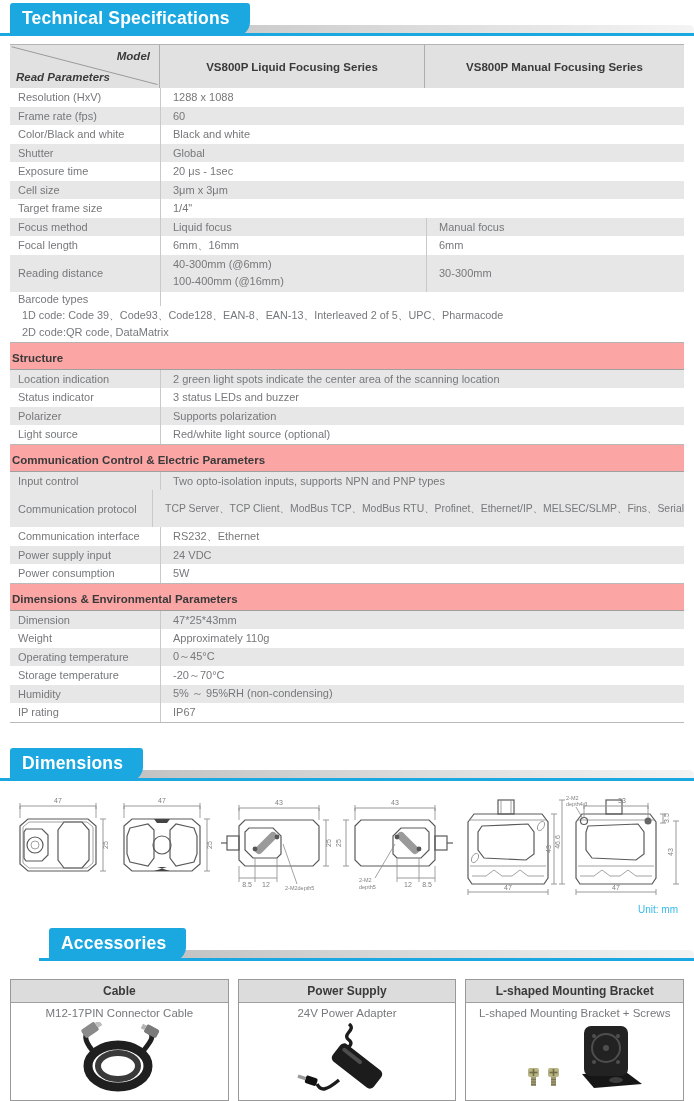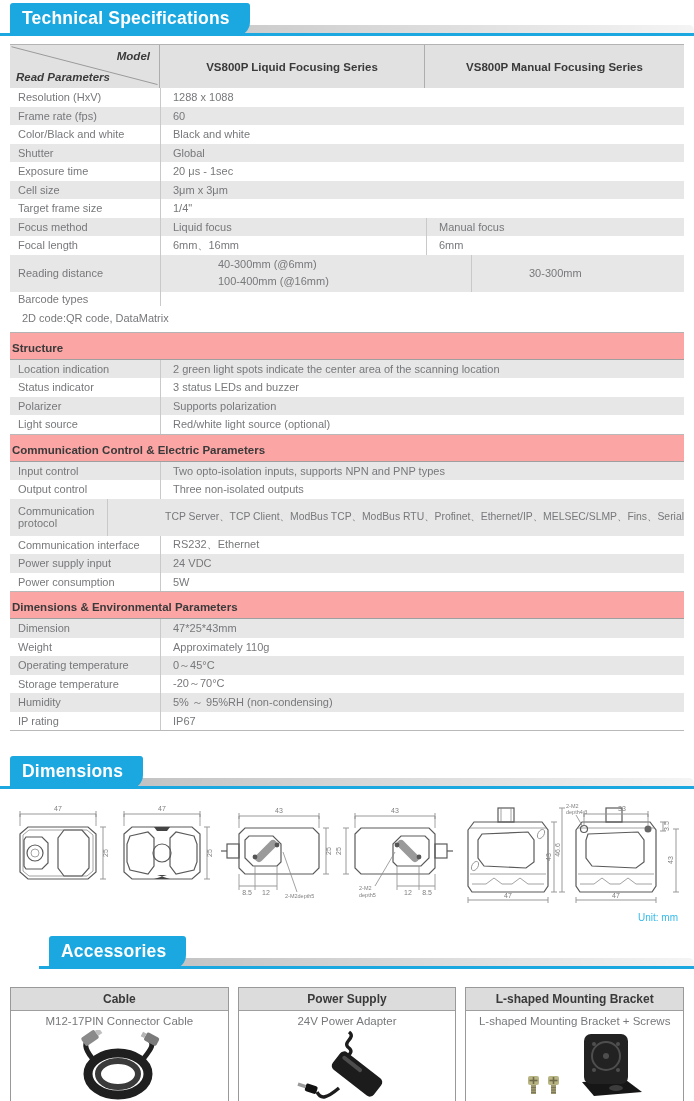--- a/index.html
+++ b/index.html
@@ -31,21 +31,21 @@
   .hc2,.hc3 { display:flex; align-items:center; justify-content:center;
     font-weight:bold; color:#3A3A3A; font-size:11.5px; }
   .row { display:flex; min-height:18.5px; align-items:stretch; background:#fff; }
   .row.gray { background:#E7E7E7; }
   .lab { width:142px; padding:1px 0 1px 8px; border-right:1px solid #C9C9C9; display:flex; align-items:center; }
   .val { flex:1; padding:1px 0 1px 12px; display:flex; align-items:center; }
   .v1 { width:253px; padding:1px 0 1px 12px; border-right:1px solid #C9C9C9; display:flex; align-items:center; box-sizing:content-box; }
   .v2 { flex:1; padding:1px 0 1px 12px; display:flex; align-items:center; }
   .cols { flex-direction:column; align-items:flex-start; justify-content:center; }
   .cols > div { line-height:17px; }
-  .tall { min-height:37px;gap:45px; }
+  .tall { min-height:37px; }
   .tall2 { min-height:40px;flex-direction:column; }
   .nw { white-space:nowrap; font-size:10.4px; }
   .nw2 { white-space:nowrap; font-size:10.8px; }
   .block { border-bottom:1px solid #b3b3b3; }
   .group-title { font-weight:bold; color:#3A3A3A; font-size:11.5px; padding:9px 0 5px 2px; background:#fca5a5; }
   .grp { border-top:1px solid #9f9f9f; border-bottom:1px solid #b9b9b9; }
   
   .drawings { display:flex; justify-content:space-between; align-items:flex-end; margin:8px 8px 0; height:110px; }
   .drawings svg { display:block; }
   .dline { stroke:#999; stroke-width:1; }
@@ -127,20 +127,21 @@
       <div class="lab">Reading distance</div>
       <div class="v1 cols">
         <div>40-300mm (@6mm)</div>
         <div>100-400mm (@16mm)</div>
       </div>
       <div class="v2">30-300mm</div>
     </div>
     <div class="row tall2">
       <div class="lab">Barcode types</div>
       <div class="val cols">
+        <div class="nw2">1D code: Code 39、Code93、Code128、EAN-8、EAN-13、Interleaved 2 of 5、UPC、Pharmacode</div>
         <div>2D code:QR code, DataMatrix</div>
       </div>
     </div>
   </div>
 
   <div class="group-title">Structure</div>
   <div class="grp">
     <div class="row gray">
         <div class="lab">Location indication</div>
         <div class="val">2 green light spots indicate the center area of the scanning location</div>
@@ -157,24 +158,20 @@
         <div class="lab">Light source</div>
         <div class="val">Red/white light source (optional)</div>
       </div>
   </div>
 
   <div class="group-title">Communication Control &amp; Electric Parameters</div>
   <div class="grp">
     <div class="row gray">
         <div class="lab">Input control</div>
         <div class="val">Two opto-isolation inputs, supports NPN and PNP types</div>
-      </div>
-    <div class="row">
-        <div class="lab">Output control</div>
-        <div class="val">Three non-isolated outputs</div>
       </div>
     <div class="row gray tall">
         <div class="lab">Communication protocol</div>
         <div class="val nw">TCP Server、TCP Client、ModBus TCP、ModBus RTU、Profinet、Ethernet/IP、MELSEC/SLMP、Fins、Serial</div>
       </div>
     <div class="row">
         <div class="lab">Communication interface</div>
         <div class="val">RS232、Ethernet</div>
       </div>
     <div class="row gray">

